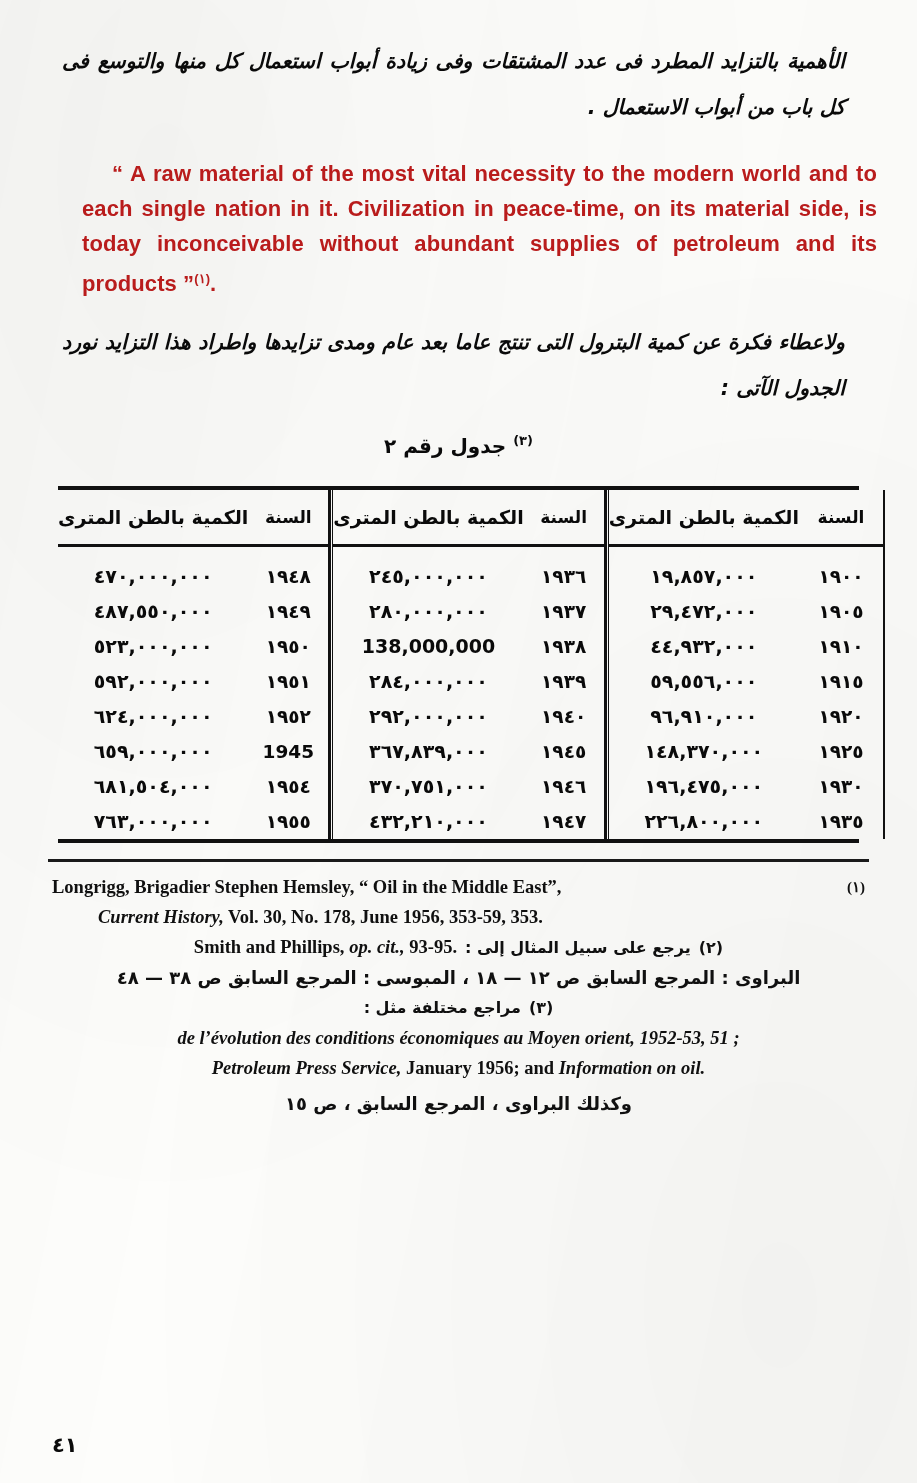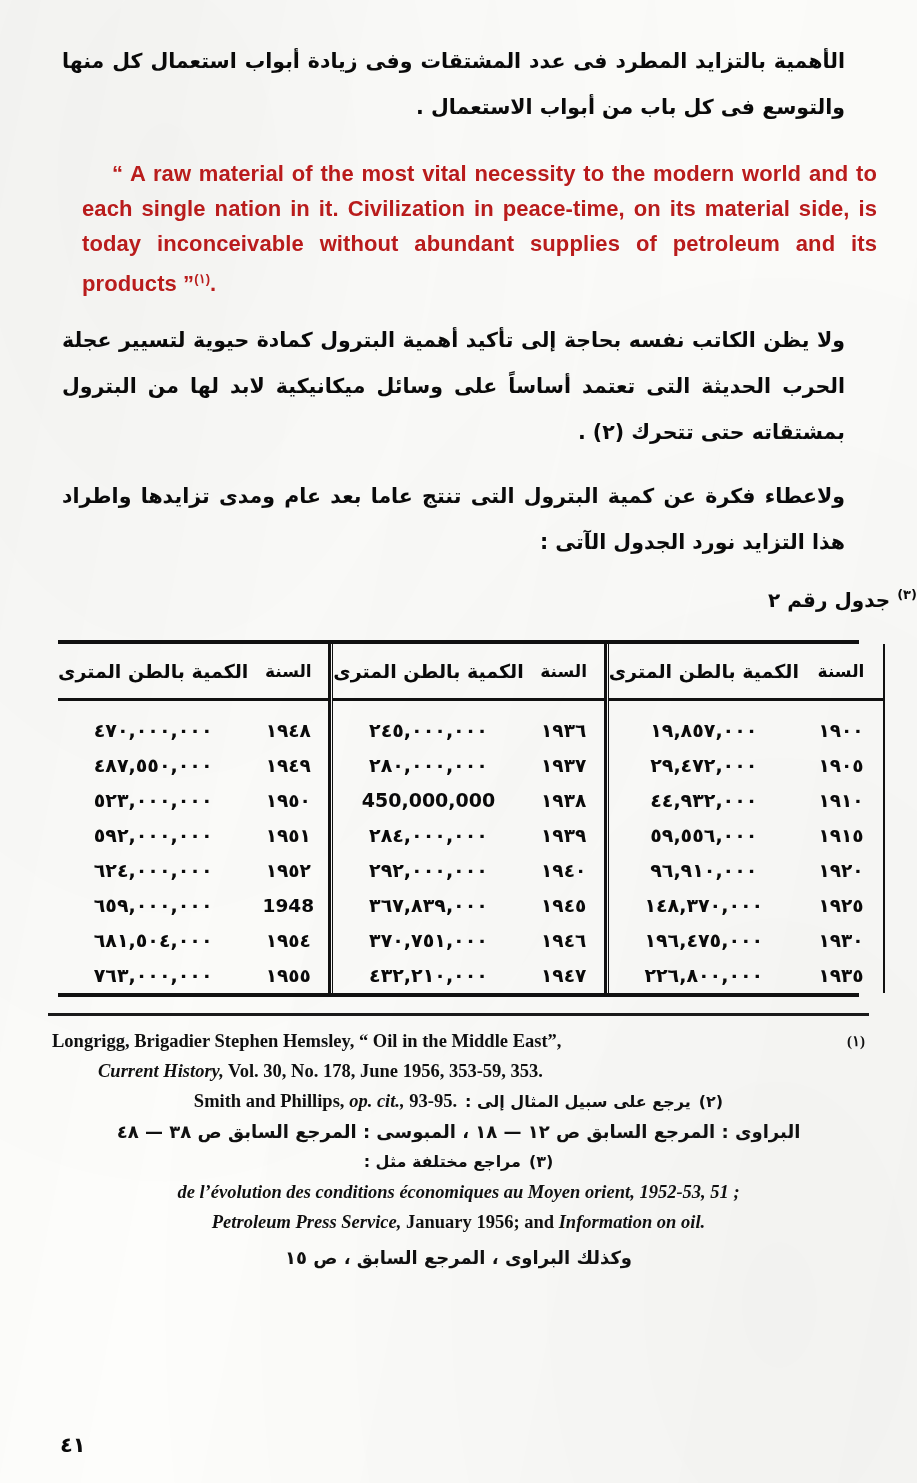--- a/index.html
+++ b/index.html
@@ -35,20 +35,21 @@
     color:#0a0a0a;
     -webkit-font-smoothing:none;
   }
   .ar-p{
     margin:0 72px 0 62px;
     font-size:20.5px;
     line-height:46px;
     letter-spacing:-0.2px;
     text-align:justify;
     text-justify:inter-word;
+    font-style:italic;
   }
 
   #para1{padding-top:38px;}
   #para2{padding-top:22px;}
   #para3{padding-top:16px;}
   #para4{padding-top:18px;}
 
   
   .quote{
     margin:26px 40px 0 82px;
@@ -60,20 +61,21 @@
     font-weight:600;
     letter-spacing:0.1px;
     color:#b91c1c;
   }
   .quote .ind{display:inline-block;width:30px;}
   .quote sup{font-size:13px;font-weight:700;}
 
   
   .tbl-caption{
     margin-top:22px;
+    text-align:center;
     direction:rtl;
     font-family:"DejaVu Sans", sans-serif;
     font-weight:700;
     font-size:20px;
     color:#0a0a0a;
   }
   .tbl-caption sup{font-size:13px;vertical-align:super;}
 
   
   .tbl-wrap{
@@ -156,21 +158,21 @@
   .fn-row .en-seg{
     direction:ltr;font-family:"Liberation Serif", serif;font-weight:600;font-size:18.5px;
   }
   .fn-center{text-align:center;}
   .fn-l2{padding-left:46px;}
   .fn-ar-line{direction:rtl;text-align:center;font-family:"DejaVu Sans", sans-serif;font-weight:700;font-size:18px;}
 
   
   .pageno{
     position:absolute;
-    left:60px;bottom:26px;
+    left:52px;bottom:26px;
     font-family:"DejaVu Sans", sans-serif;
     font-weight:700;
     font-size:21px;
     color:#0a0a0a;
     z-index:3;
   }
 </style>
 </head>
 <body>
 
@@ -180,21 +182,20 @@
     <div class="ar ar-p" id="para1">الأهمية بالتزايد المطرد فى عدد المشتقات وفى زيادة أبواب استعمال كل منها والتوسع فى كل باب من أبواب الاستعمال .</div>
 
 
     <div class="quote">
       <span class="ind"></span><span>“ A raw material of the most vital necessity to the modern world</span>
       <span>and to each single nation in it.   Civilization  in  peace-time,  on its</span>
       <span>material side, is today inconceivable without abundant  supplies  of</span>
       <span>petroleum  and its products ”</span><sup>(١)</sup><span>.</span>
     </div>
 
-    <div class="ar ar-p" id="para3">ولا يظن الكاتب نفسه بحاجة إلى تأكيد أهمية البترول كمادة حيوية لتسيير عجلة الحرب الحديثة التى تعتمد أساساً على وسائل ميكانيكية لابد لها من البترول بمشتقاته حتى تتحرك (٢) .</div>
 
     <div class="ar ar-p" id="para4">ولاعطاء فكرة عن كمية البترول التى تنتج عاما بعد عام ومدى تزايدها واطراد هذا التزايد نورد الجدول الآتى :</div>
 
     <div class="tbl-caption">
       <sup>(٣)</sup>
       <span>جدول رقم ٢</span>
     </div>
 
     <div class="tbl-wrap">
       <div class="tbl" id="table-root">
@@ -213,32 +214,32 @@
               <div class="cell">٧٦٣,٠٠٠,٠٠٠</div>
             </div>
             <div class="col col-year">
               <div class="cell head">السنة</div>
               <div class="body-pad"></div>
               <div class="cell">١٩٤٨</div>
               <div class="cell">١٩٤٩</div>
               <div class="cell">١٩٥٠</div>
               <div class="cell">١٩٥١</div>
               <div class="cell">١٩٥٢</div>
-              <div class="cell">1948</div>
+              <div class="cell">1945</div>
               <div class="cell">١٩٥٤</div>
               <div class="cell">١٩٥٥</div>
             </div>
           </div>
           <div class="blk blk-2">
             <div class="col col-qty">
               <div class="cell head">الكمية بالطن المترى</div>
               <div class="body-pad"></div>
               <div class="cell">٢٤٥,٠٠٠,٠٠٠</div>
               <div class="cell">٢٨٠,٠٠٠,٠٠٠</div>
-              <div class="cell">450,000,000</div>
+              <div class="cell">138,000,000</div>
               <div class="cell">٢٨٤,٠٠٠,٠٠٠</div>
               <div class="cell">٢٩٢,٠٠٠,٠٠٠</div>
               <div class="cell">٣٦٧,٨٣٩,٠٠٠</div>
               <div class="cell">٣٧٠,٧٥١,٠٠٠</div>
               <div class="cell">٤٣٢,٢١٠,٠٠٠</div>
             </div>
             <div class="col col-year">
               <div class="cell head">السنة</div>
               <div class="body-pad"></div>
               <div class="cell">١٩٣٦</div>

